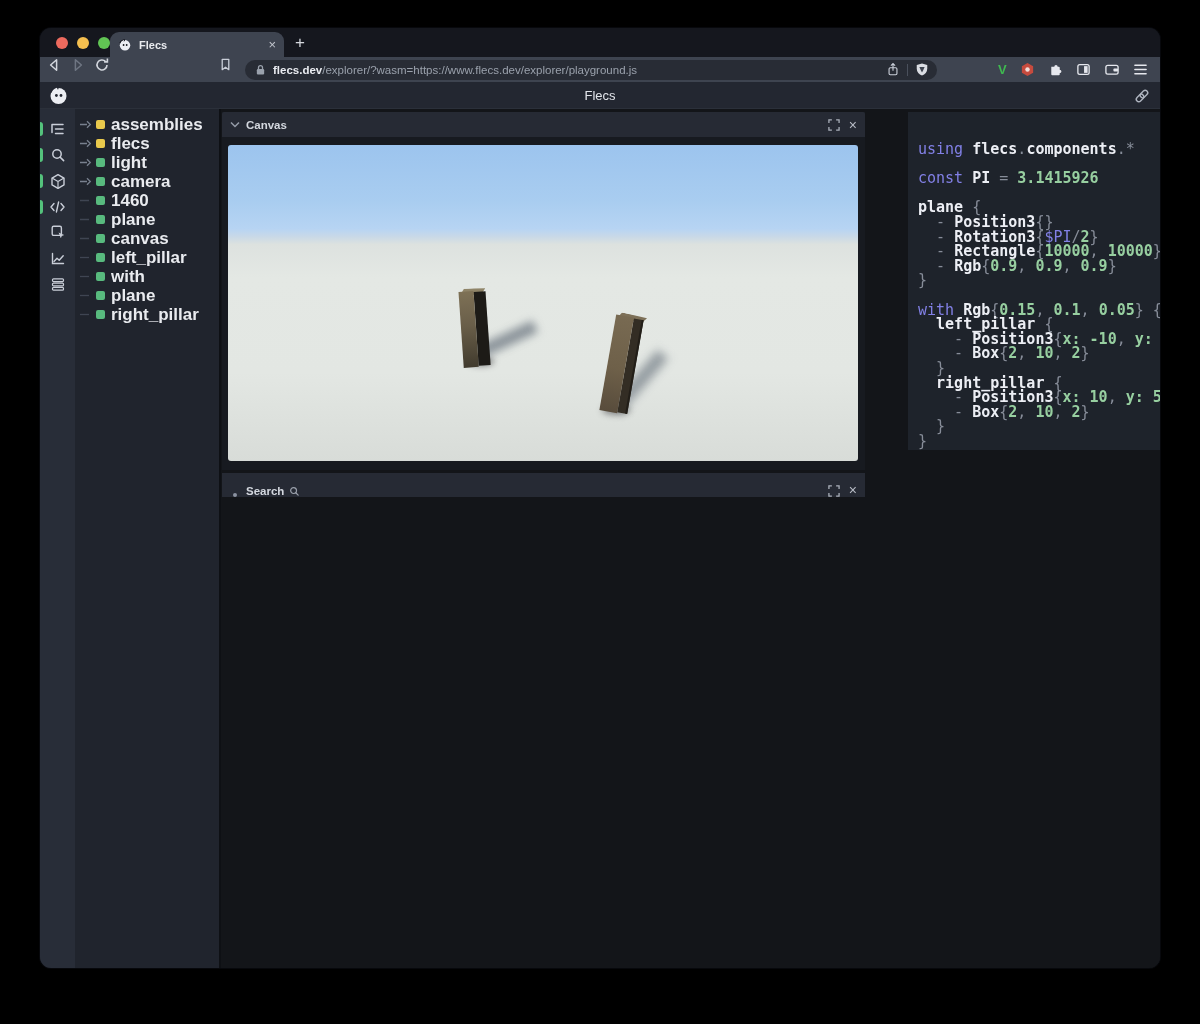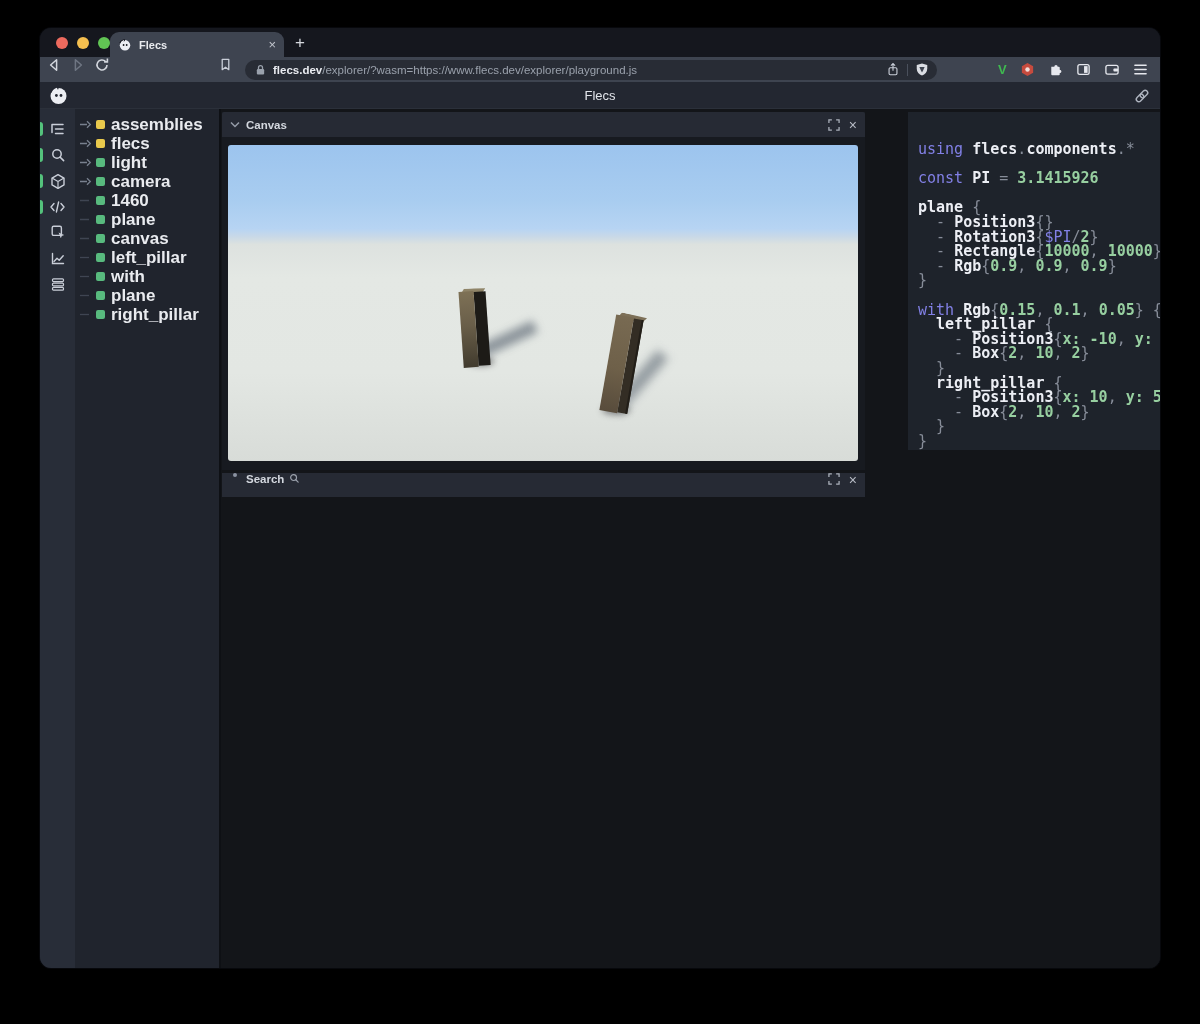--- a/index.html
+++ b/index.html
@@ -96,21 +96,21 @@
                    background:linear-gradient(#786a52 0%,#6e6049 55%,#584c3c 100%); }
   .p-right .side { left:18px; top:4px; width:10px; height:95px; background:#332d24;
                    border-right:2px solid #221e18; }
   .sh-right { position:absolute; left:389px; top:255px; width:70px; height:14px;
               background:rgba(84,94,108,.55); filter:blur(5px);
               transform:rotate(-49deg); transform-origin:left center; }
   .sh-right-contact { position:absolute; left:374px; top:260px; width:28px; height:10px; border-radius:50%;
               background:rgba(45,45,50,.5); filter:blur(3px); }
 
   .search-panel { position:absolute; left:1px; top:364px; width:643px; height:24px;
-                  background:#262a34; display:flex; align-items:flex-start; padding:0 8px; }
+                  background:#262a34; display:flex; align-items:flex-end; padding:0 8px; }
   .collapse-dot { width:4px; height:4px; border-radius:50%; background:#8b92a0; margin:0 3px; }
 
   .editor-panel { position:absolute; left:687px; top:3px; width:292px; height:338px; background:#1e232b; }
   .code { position:absolute; left:0; top:25px; width:100%; height:313px; overflow:hidden;
           padding:5px 0 4px 10px; font-family:"DejaVu Sans Mono", monospace;
           font-size:15px; line-height:14.6px; white-space:pre; }
   .tok-k { color:#8280e6; }
   .tok-i { color:#eceef4; font-weight:700; }
   .tok-n { color:#97cfa0; font-weight:700; }
   .tok-p { color:#878d99; }

